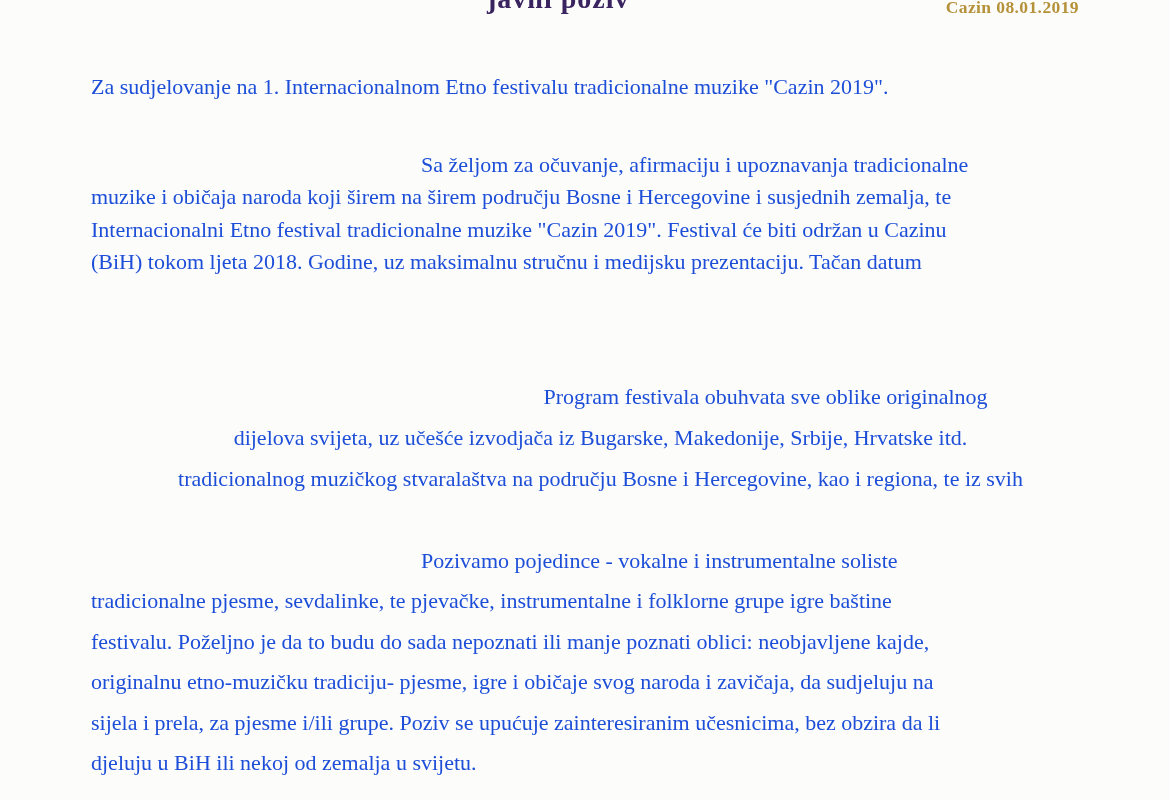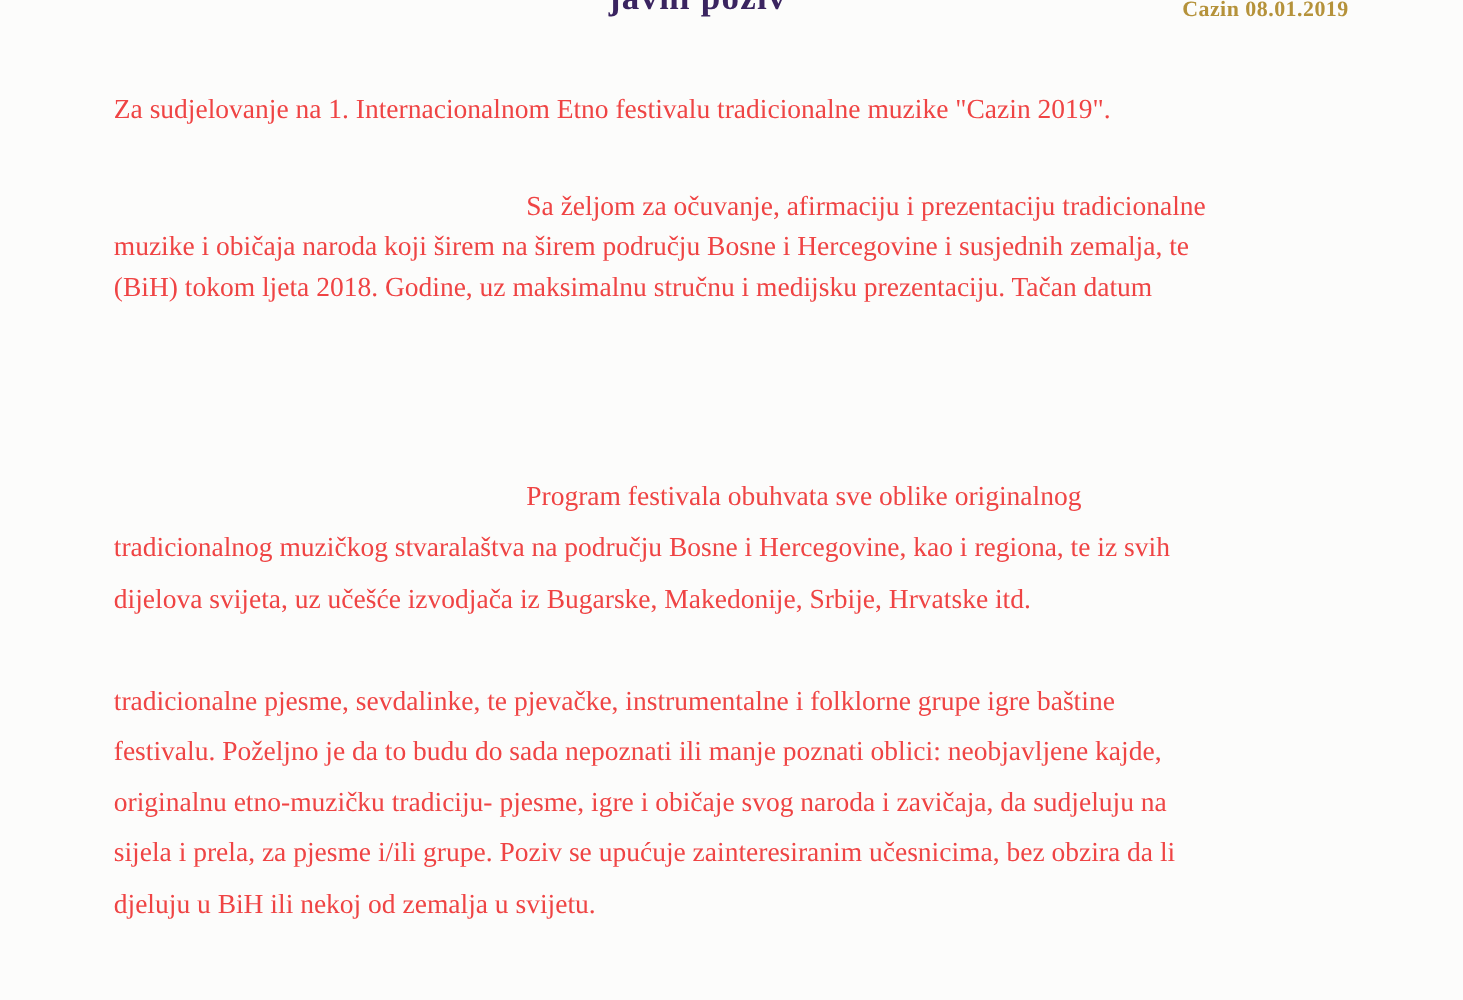--- a/index.html
+++ b/index.html
@@ -29,49 +29,51 @@
     font-size: 17.5px;
     font-weight: bold;
     color: #b5923a;
     letter-spacing: 0.4px;
     white-space: nowrap;
   }
   .para {
     position: absolute;
     left: 91px;
     right: 60px;
-    color: #ef4444;
+    color: #1d4ed8;
     font-size: 22px;
   }
   .para .line { white-space: nowrap; }
   .para .indent { padding-left: 330px; }
   #p1 { top: 70px;  line-height: 33px; }
   #p2 { top: 149px; line-height: 32.4px; }
-  #p3 { top: 376px; line-height: 41.2px; }
+  #p3 { top: 376px; line-height: 41.2px; text-align: center; }
   #p4 { top: 541px; line-height: 40.4px; }
 </style>
 </head>
 <body>
 
 <div class="clipped-title">javni poziv</div>
 
 <div class="date-line">Cazin 08.01.2019</div>
 
 <div id="p1" class="para">
     <div class="line">Za sudjelovanje na 1. Internacionalnom Etno festivalu tradicionalne muzike "Cazin 2019".</div>
   </div>
 <div id="p2" class="para">
-    <div class="line indent">Sa željom za očuvanje, afirmaciju i prezentaciju tradicionalne</div>
+    <div class="line indent">Sa željom za očuvanje, afirmaciju i upoznavanja tradicionalne</div>
     <div class="line">muzike i običaja naroda koji širem na širem području Bosne i Hercegovine i susjednih zemalja, te</div>
+    <div class="line">Internacionalni Etno festival tradicionalne muzike "Cazin 2019". Festival će biti održan u Cazinu</div>
     <div class="line">(BiH) tokom ljeta 2018. Godine, uz maksimalnu stručnu i medijsku prezentaciju.  Tačan datum</div>
   </div>
 <div id="p3" class="para">
     <div class="line indent">Program festivala obuhvata sve oblike originalnog</div>
+    <div class="line">dijelova svijeta, uz učešće izvodjača iz Bugarske, Makedonije, Srbije, Hrvatske itd.</div>
     <div class="line">tradicionalnog muzičkog stvaralaštva na području Bosne i Hercegovine, kao i regiona, te iz svih</div>
-    <div class="line">dijelova svijeta, uz učešće izvodjača iz Bugarske, Makedonije, Srbije, Hrvatske itd.</div>
   </div>
 <div id="p4" class="para">
+    <div class="line indent">Pozivamo pojedince - vokalne i instrumentalne soliste</div>
     <div class="line">tradicionalne pjesme, sevdalinke, te pjevačke, instrumentalne i folklorne grupe igre baštine</div>
     <div class="line">festivalu. Poželjno je da to budu do sada nepoznati ili manje poznati oblici: neobjavljene kajde,</div>
     <div class="line">originalnu etno-muzičku tradiciju- pjesme, igre i običaje svog naroda i zavičaja, da sudjeluju na</div>
     <div class="line">sijela i prela, za pjesme i/ili grupe. Poziv se upućuje zainteresiranim učesnicima, bez obzira da li</div>
     <div class="line">djeluju u BiH ili nekoj od zemalja u svijetu.</div>
   </div>
 
 </body></html>

